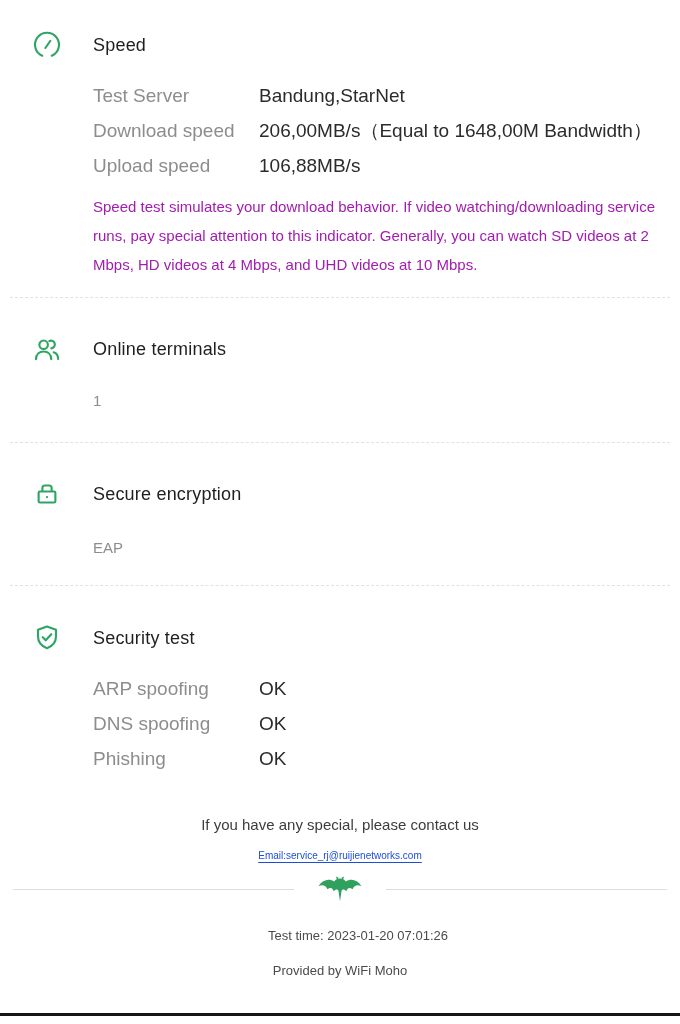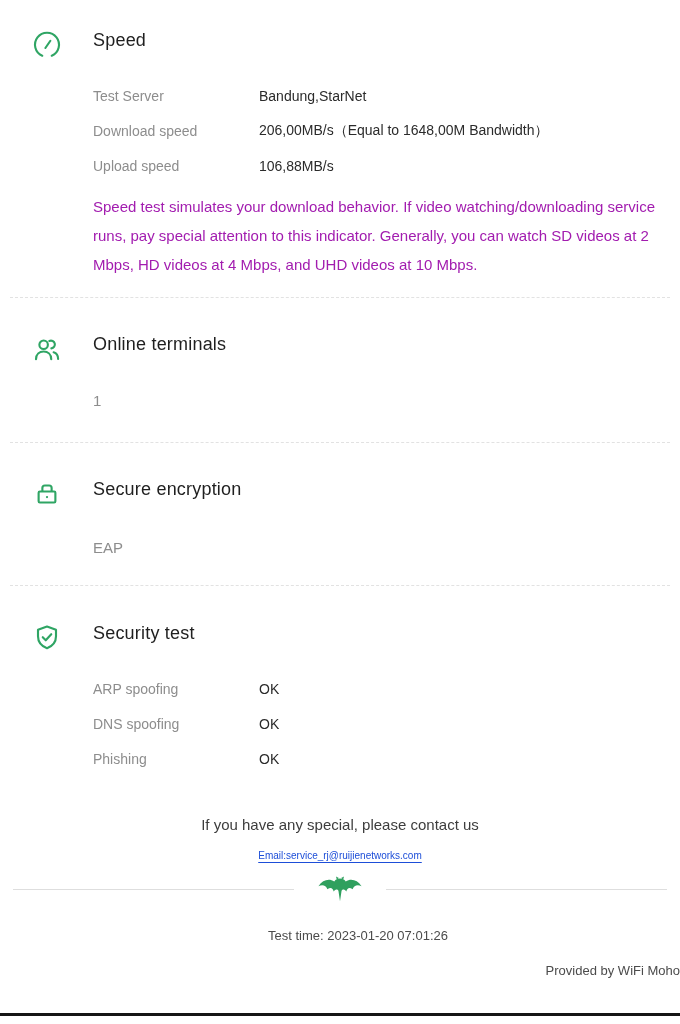--- a/index.html
+++ b/index.html
@@ -5,31 +5,31 @@
   * { box-sizing: border-box; margin: 0; padding: 0; }
   html, body { width: 680px; height: 1024px; }
   body {
     font-family: "Liberation Sans", "DejaVu Sans", sans-serif;
     background: #ffffff;
     color: #2b2b2b;
     position: relative;
     overflow: hidden;
   }
   .section { padding-left: 32px; padding-right: 25px; }
-  .sec-header { display: flex; }
+  .sec-header { display: flex; align-items: center; }
   .sec-icon { width: 30px; height: 30px; flex: 0 0 30px; }
   .sec-title {
     margin-left: 31px;
     font-size: 18px;
     font-weight: 500;
     color: #1f1f1f;
     letter-spacing: 0.2px;
   }
   .rows { margin-left: 61px; margin-top: 18px; }
-  .row { display: flex; align-items: center; height: 35px; font-size: 14px; }
+  .row { display: flex; align-items: center; height: 35px; font-size: 19px; }
   .row .label { width: 166px; flex: 0 0 166px; color: #8d8d8d; }
   .row .value { color: #2b2b2b; }
   .note {
     margin-left: 61px;
     margin-top: 9px;
     font-size: 15px;
     line-height: 29px;
     color: #a21caf;
     max-width: 566px;
   }
@@ -63,21 +63,21 @@
   .bat-divider {
     margin-top: 11px;
     display: flex;
     align-items: center;
     justify-content: center;
     padding: 0 13px;
   }
   .bat-divider .line { flex: 1; height: 1px; background: #dedede; }
   .bat-divider .bat-wrap { flex: 0 0 auto; padding: 0 23px; }
   .test-time { margin-top: 24px; font-size: 13px; color: #4b4b4b; padding-left: 36px; }
-  .provided-by { margin-top: 20px; font-size: 13px; color: #4b4b4b; text-align: right; }
+  .provided-by { margin-top: 20px; font-size: 13px; color: #4b4b4b; }
 
   .bottom-bar {
     position: absolute;
     left: 0; right: 0;
     top: 1013px;
     height: 3px;
     background: #161616;
   }
   svg { display: block; }
 </style>

